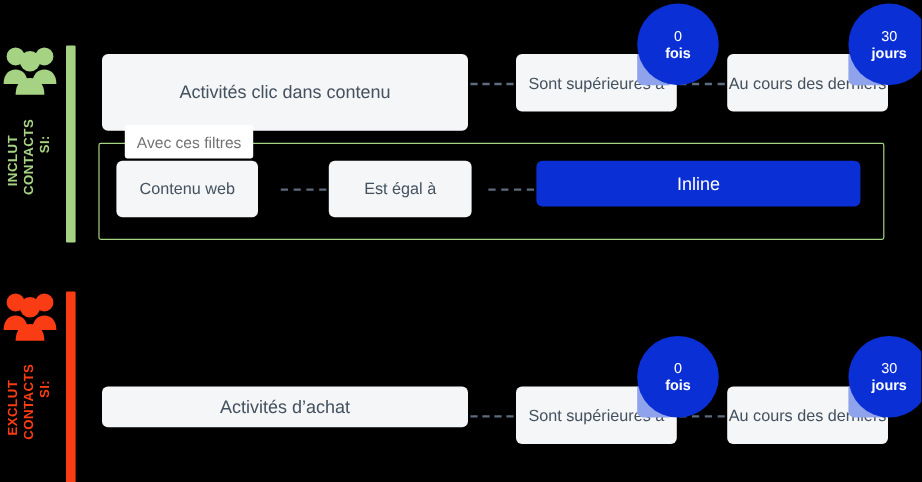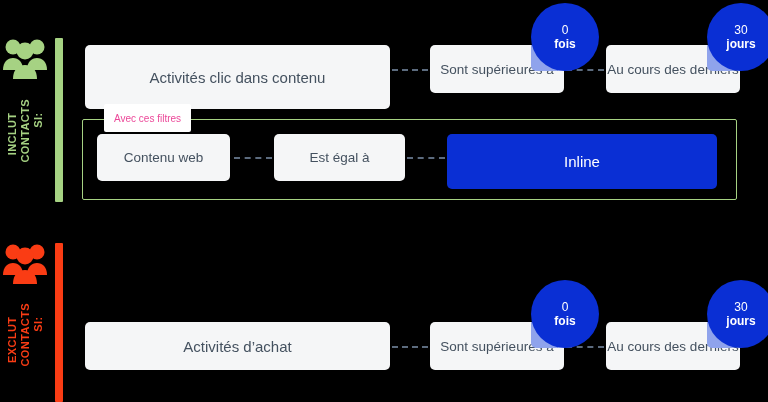--- a/index.html
+++ b/index.html
@@ -112,22 +112,22 @@
   
   .filter-box {
     position: absolute;
     border: 1.6px solid #a6d283;
     border-radius: 2px;
     z-index: 1;
   }
   .filter-tag {
     position: absolute;
     background: #ffffff;
-    color: #ec4899;
-    font-size: 10px;
+    color: #737373;
+    font-size: 13px;
     display: flex;
     align-items: center;
     padding: 0 10px;
     border-radius: 2px;
     z-index: 7;
   }
 </style>
 </head>
 <body>
 
@@ -170,49 +170,49 @@
   <div class="badge-overlap" style="left:707px; top:45px;"></div>
   <div class="badge" style="left:707px; top:3px;">
     <span class="v1">30</span>
     <span class="v2">jours</span>
   </div>
 
   <div class="filter-box" style="left:82px; top:119px; width:653px; height:79px;"></div>
 
   <div class="filter-tag" style="left:104px; top:104px; height:28px;">Avec ces filtres</div>
 
-  <div class="card" style="left:97px; top:134px; width:133px; height:47px;">Contenu web</div>
+  <div class="card" style="left:97px; top:134px; width:118px; height:47px;">Contenu web</div>
 
   <div class="dash" style="left:234px; top:157px; width:38px;"></div>
 
-  <div class="card" style="left:274px; top:134px; width:131px; height:47px;">Est égal à</div>
+  <div class="card" style="left:274px; top:134px; width:119px; height:47px;">Est égal à</div>
 
   <div class="dash" style="left:407px; top:157px; width:38px;"></div>
 
-  <div class="card-blue" style="left:447px; top:134px; width:270px; height:55px;">Inline</div>
+  <div class="card-blue" style="left:447px; top:134px; width:270px; height:38px;">Inline</div>
 
   <div class="rail-icon" style="top:243px;">
     <svg viewBox="0 0 46 42" xmlns="http://www.w3.org/2000/svg">
       <g fill="#fa3c14">
         <circle cx="11" cy="9" r="7.5"></circle>
         <path d="M1 32 c0-8 4.5-12 10-12 s10 4 10 12 z"></path>
         <circle cx="35" cy="9" r="7.5"></circle>
         <path d="M25 32 c0-8 4.5-12 10-12 s10 4 10 12 z"></path>
         <circle cx="23" cy="13" r="8.5"></circle>
         <path d="M11 41 c0-9.5 5.2-14 12-14 s12 4.5 12 14 z"></path>
       </g>
     </svg>
   </div>
 
   <div class="rail-label" style="top:322px; color:#fa3c14;">EXCLUT
 CONTACTS SI:</div>
 
   <div class="rail-bar" style="top:243px; height:159px; background:#fa3c14;"></div>
 
-  <div class="card big" style="left:85px; top:322px; width:305px; height:48px;">Activités d’achat</div>
+  <div class="card big" style="left:85px; top:322px; width:305px; height:34px;">Activités d’achat</div>
 
   <div class="dash" style="left:392px; top:346px; width:36px;"></div>
 
   <div class="card" style="left:430px; top:322px; width:134px; height:48px;">Sont supérieures à</div>
 
   <div class="dash" style="left:566px; top:346px; width:38px;"></div>
 
   <div class="card" style="left:606px; top:322px; width:134px; height:48px;">Au cours des derniers</div>
 
   <div class="badge-overlap" style="left:531px; top:322px;"></div>

